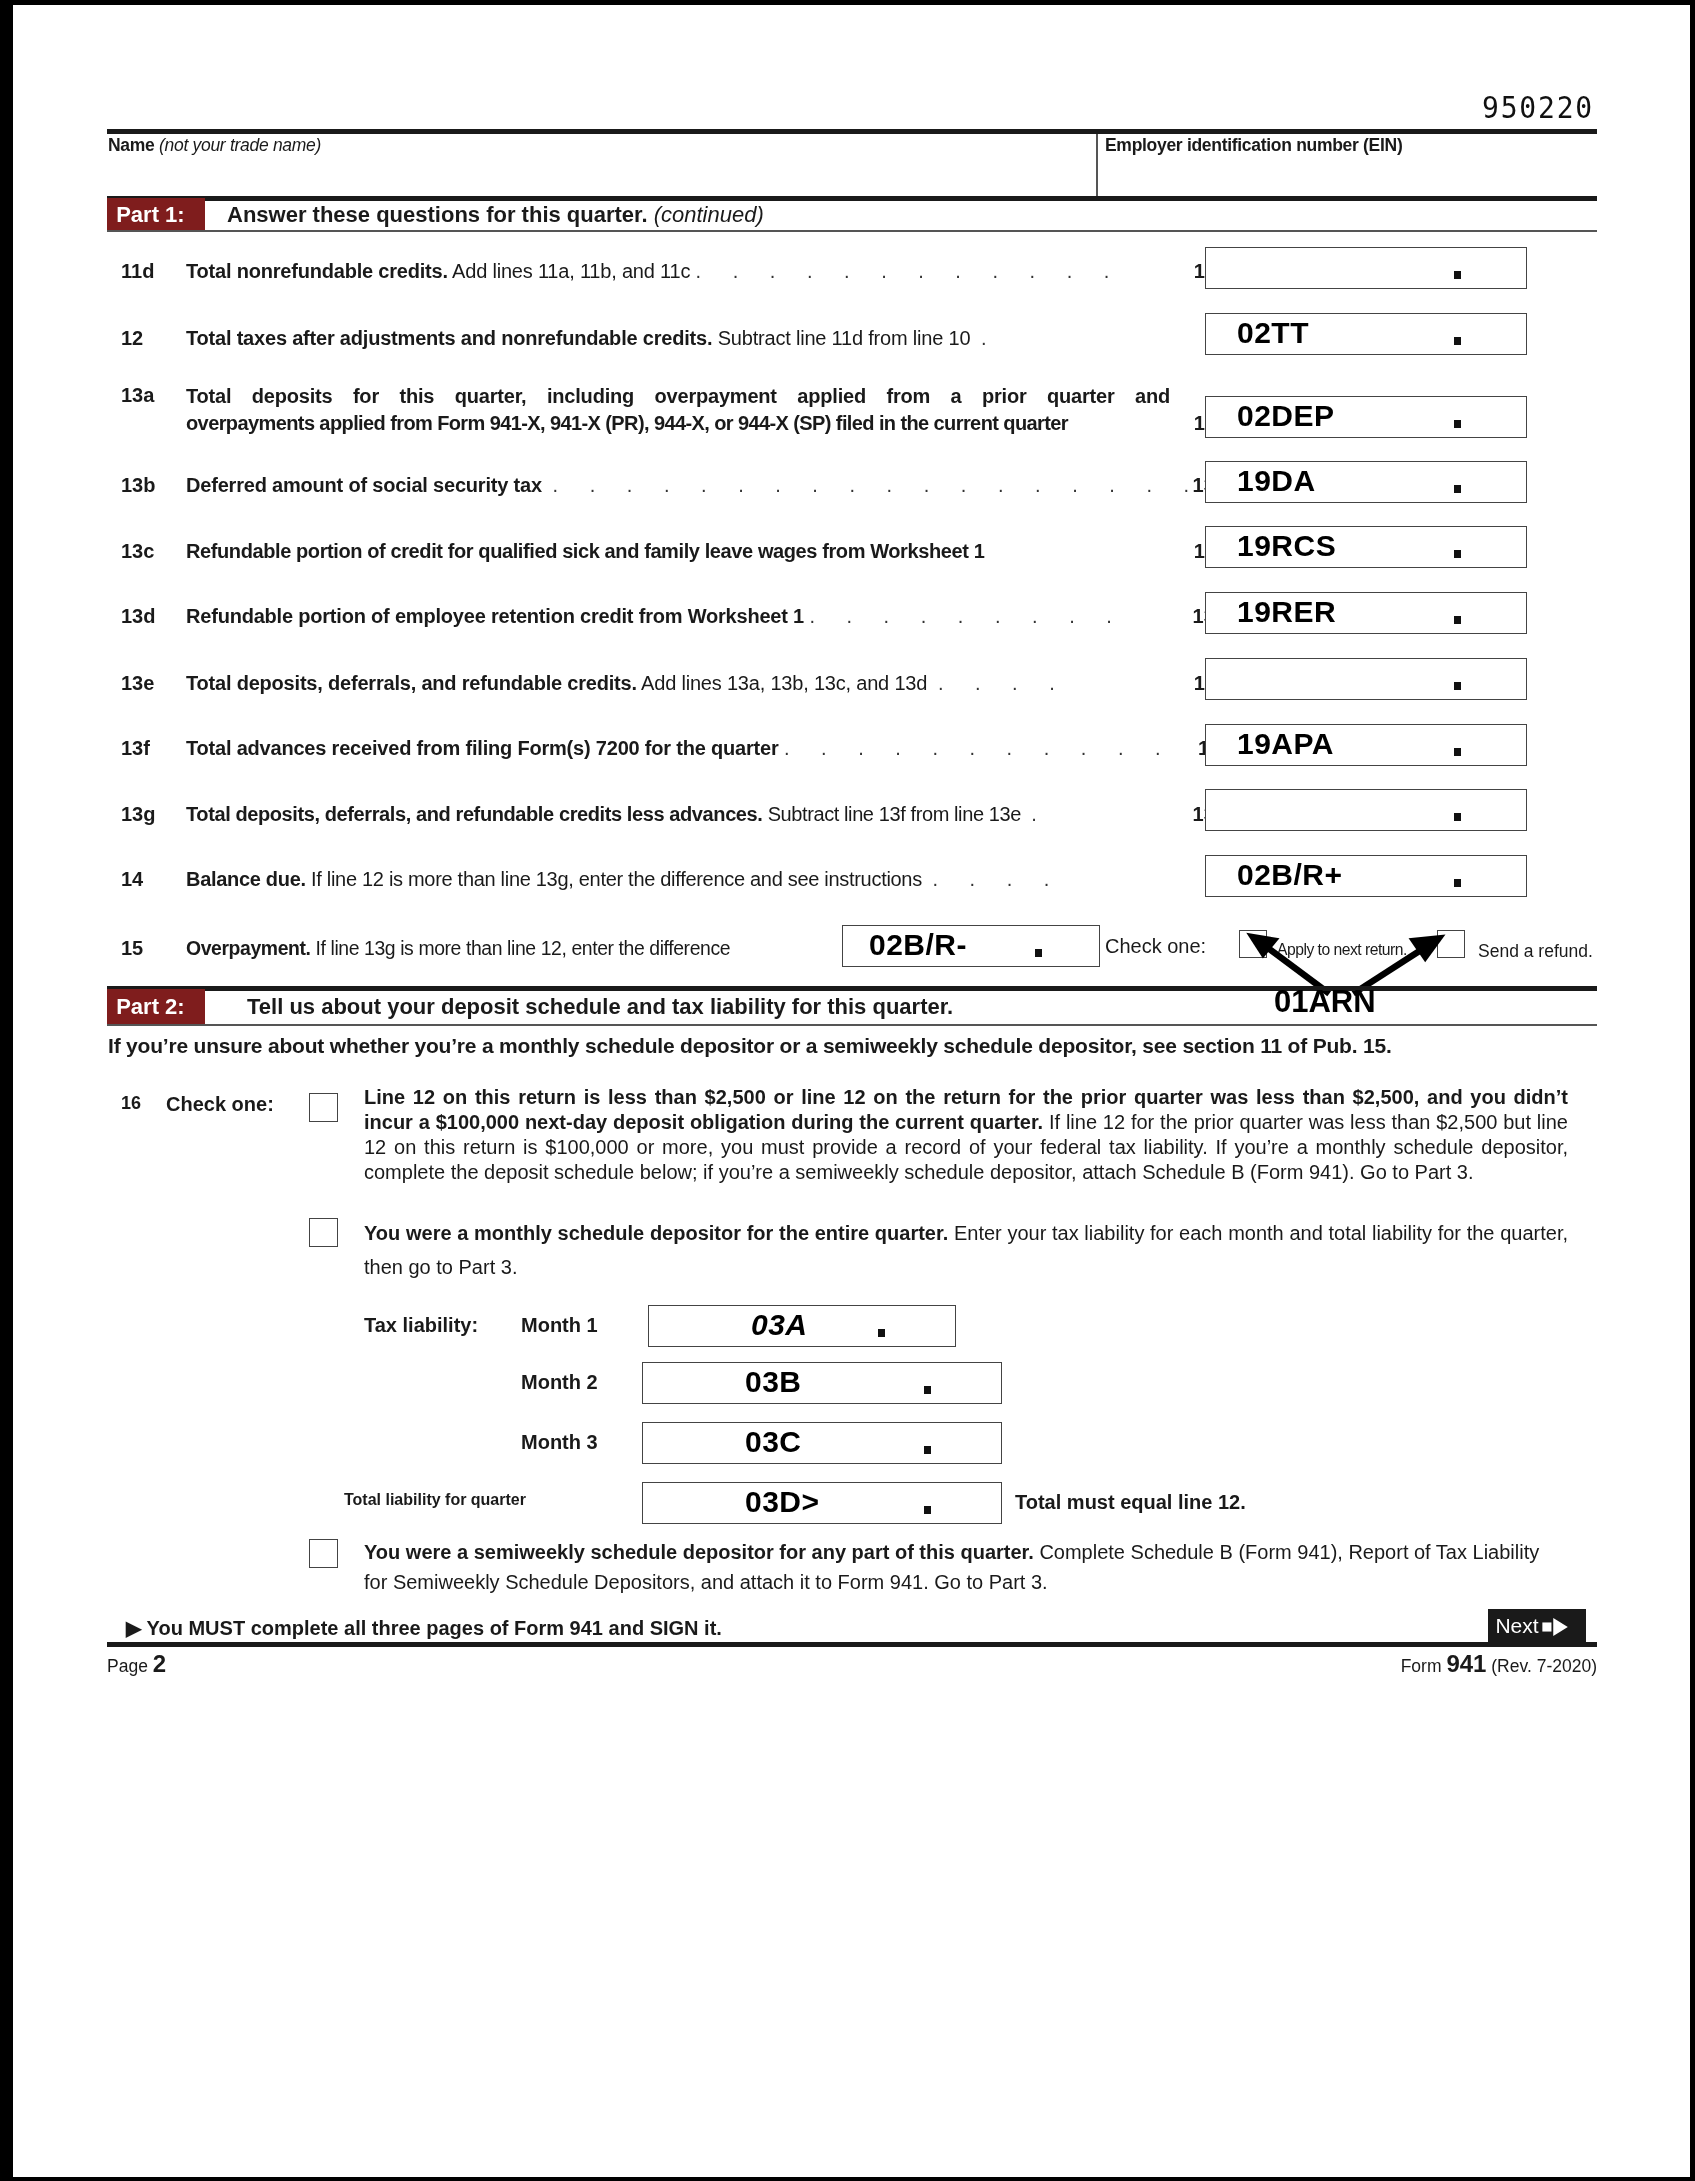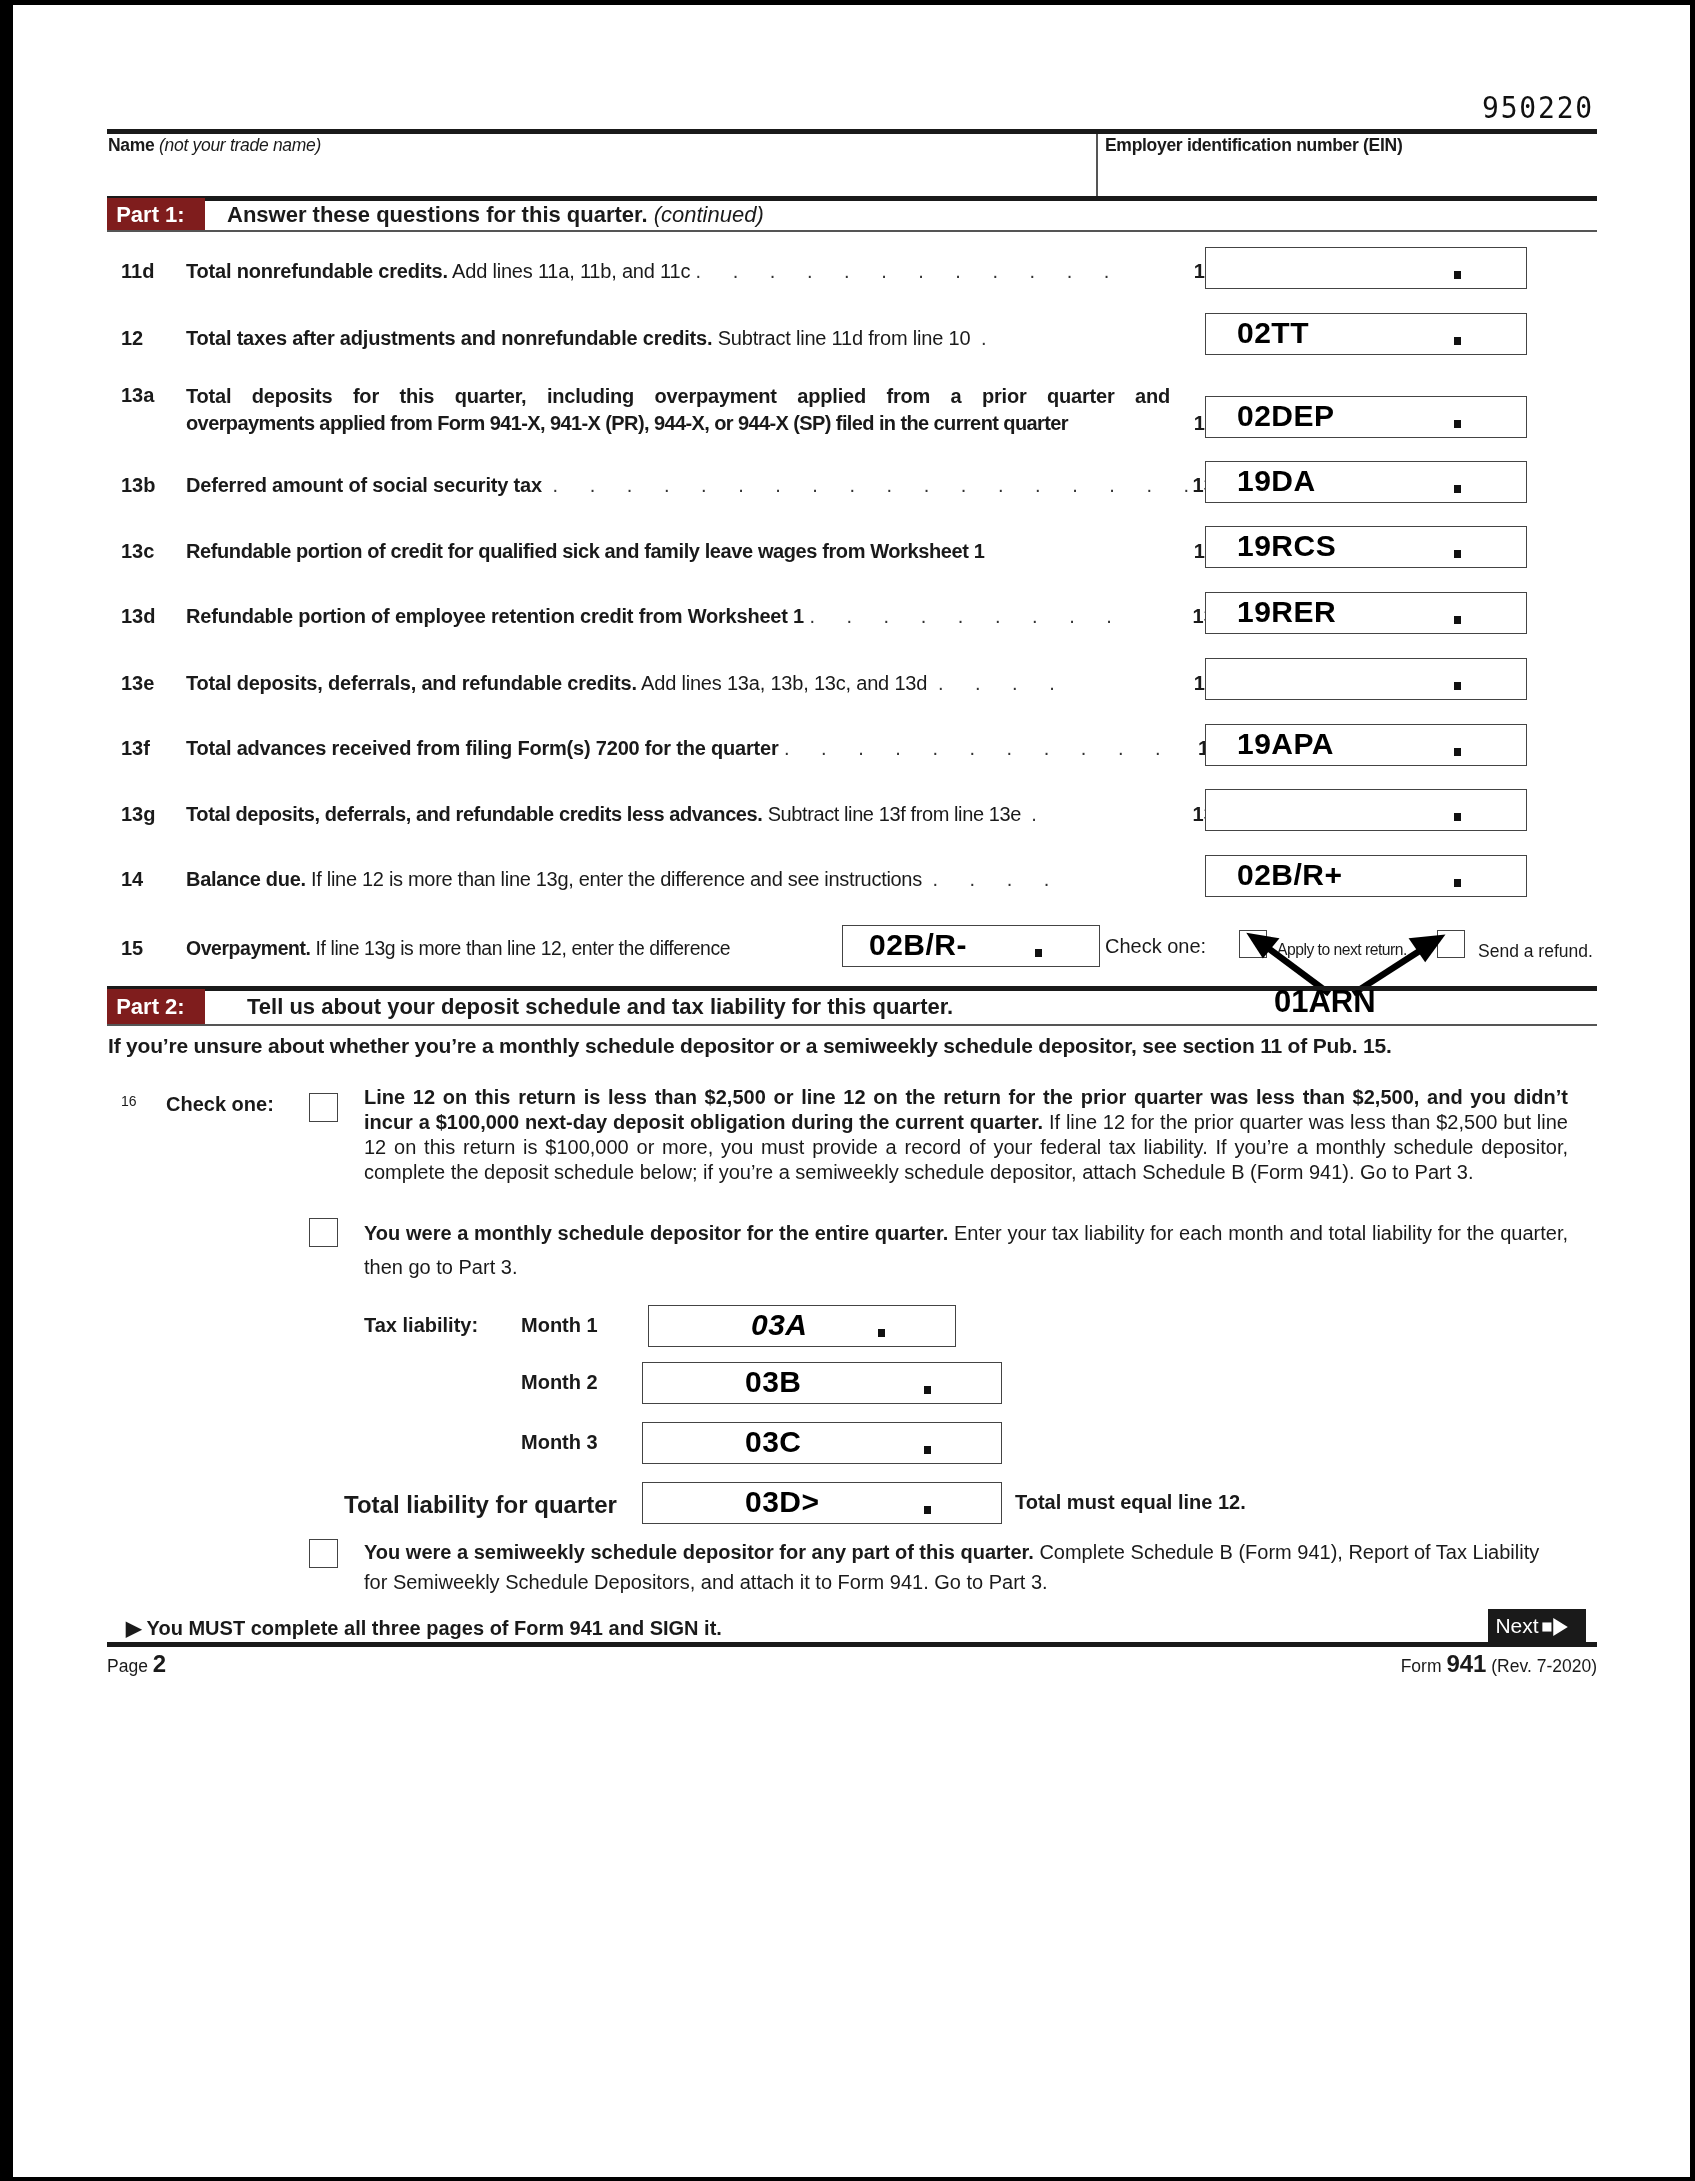--- a/index.html
+++ b/index.html
@@ -169,21 +169,21 @@
 <div class="rule-thick" style="top:986px;"></div>
 <div class="part-bar" style="top:989px;height:35px;">
   <div class="part-tag" style="height:35px;line-height:35px;">Part 2:</div>
   <div class="part-title" style="left:120px;line-height:35px;margin-left:20px;">Tell us about your deposit schedule and tax liability for this quarter.</div>
 </div>
 <div class="abs" style="left:1274px;top:984px;font-size:31px;font-weight:bold;color:#000;">01ARN</div>
 <div class="rule-thin" style="top:1024px;"></div>
 
 <div class="abs" style="left:108px;top:1034px;font-size:21px;font-weight:bold;letter-spacing:-0.2px;">If you’re unsure about whether you’re a monthly schedule depositor or a semiweekly schedule depositor, see section 11 of Pub. 15.</div>
 
-<div class="abs" style="left:121px;top:1093px;font-size:14px;font-weight:normal;">16</div>
+<div class="abs" style="left:121px;top:1093px;font-size:18px;font-weight:bold;">16</div>
 <div class="abs" style="left:166px;top:1093px;font-size:20px;font-weight:bold;">Check one:</div>
 <div class="chk" style="left:309px;top:1093px;"></div>
 <div class="para" style="top:1085px;"><b>Line 12 on this return is less than $2,500 or line 12 on the return for the prior quarter was less than $2,500, and you didn’t incur a $100,000 next-day deposit obligation during the current quarter.</b><span> If line 12 for the prior quarter was less than $2,500 but line 12 on this return is $100,000 or more, you must provide a record of your federal tax liability. If you’re a monthly schedule depositor, complete the deposit schedule below; if you’re a semiweekly schedule depositor, attach Schedule B (Form 941). Go to Part 3.</span></div>
 
 <div class="chk" style="left:309px;top:1218px;"></div>
 <div class="para" style="top:1216px;line-height:34px;"><b>You were a monthly schedule depositor for the entire quarter.</b><span> Enter your tax liability for each month and total liability for the quarter, then go to Part 3.</span></div>
 
 <div class="abs" style="left:364px;top:1314px;font-size:20px;font-weight:bold;">Tax liability:</div>
 <div class="abs" style="left:521px;top:1314px;font-size:20px;font-weight:bold;">Month 1</div>
 <div class="ibox" style="left:648px;top:1305px;width:308px;height:42px;font-style:italic;">
@@ -196,21 +196,21 @@
     <span class="val" style="left:102px;">03B</span>
     <span class="dec" style="right:70px;"></span>
   </div>
 
 <div class="abs" style="left:521px;top:1431px;font-size:20px;font-weight:bold;">Month 3</div>
 <div class="ibox" style="left:642px;top:1422px;width:360px;height:42px;padding-left:21px;">
     <span class="val" style="left:102px;">03C</span>
     <span class="dec" style="right:70px;"></span>
   </div>
 
-<div class="abs" style="left:344px;top:1491px;font-size:24px;font-weight:bold;">Total liability for quarter</div>
+<div class="abs" style="left:344px;top:1491px;font-size:16px;font-weight:bold;">Total liability for quarter</div>
 <div class="ibox" style="left:642px;top:1482px;width:360px;height:42px;">
     <span class="val" style="left:102px;">03D&gt;</span>
     <span class="dec" style="right:70px;"></span>
   </div>
 <div class="abs" style="left:1015px;top:1491px;font-size:20px;font-weight:bold;">Total must equal line 12.</div>
 
 <div class="chk" style="left:309px;top:1539px;"></div>
 <div class="para" style="top:1537px;line-height:30px;text-align:left;"><b>You were a semiweekly schedule depositor for any part of this quarter.</b><span> Complete Schedule B (Form 941), Report of Tax Liability for Semiweekly Schedule Depositors, and attach it to Form 941. Go to Part 3.</span></div>
 
 <div class="abs" style="left:126px;top:1616px;font-size:20px;font-weight:bold;"><span>▶</span> <span>You MUST complete all three pages of Form 941 and SIGN it.</span></div>

